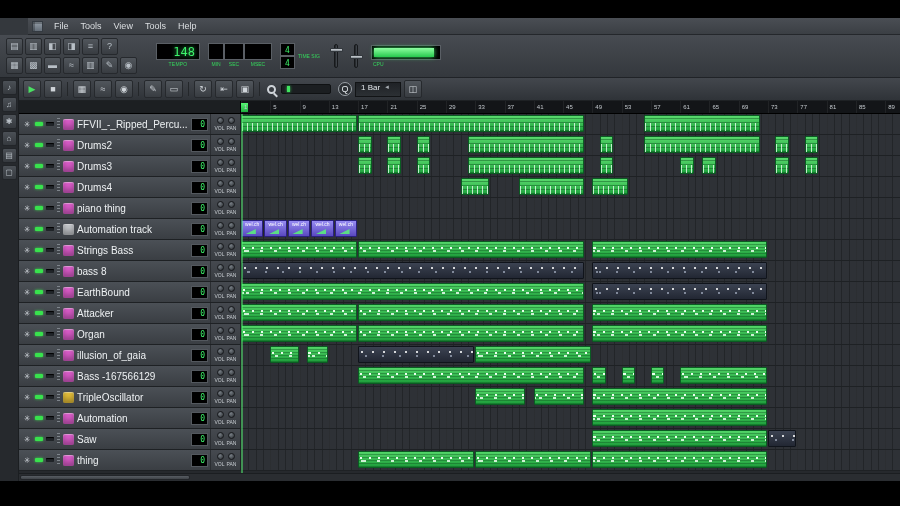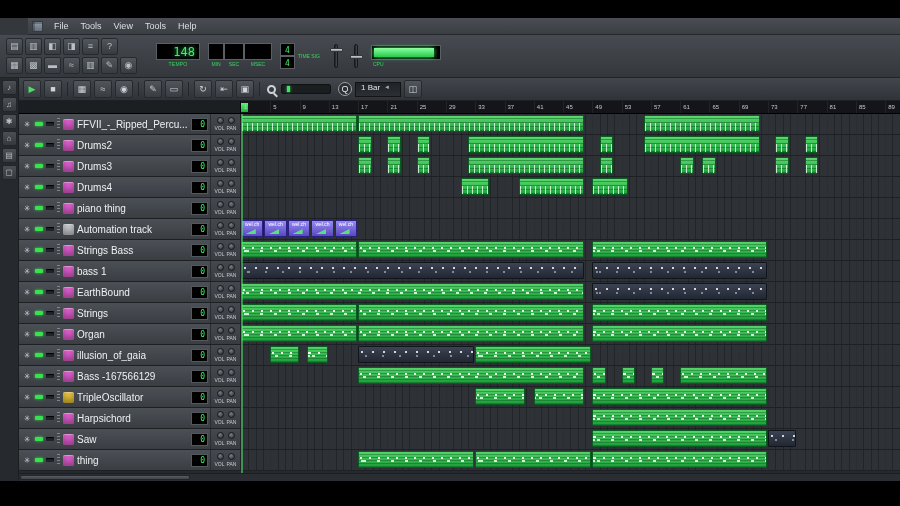--- a/index.html
+++ b/index.html
@@ -543,21 +543,21 @@
                   <div class="seg notes" style="left: 351.4px; width: 174.7px;"></div>
                 </div>
               </div>
               <div class="trow">
                 <div class="thead">
                   <span class="gear">✳</span>
                   <span class="led on"></span>
                   <span class="led off"></span>
                   <span class="grip"></span>
                   <span class="ticon" style="background: rgb(226, 95, 208);"></span>
-                  <span class="tname">bass 1</span>
+                  <span class="tname">bass 8</span>
                   <span class="tlcd">0</span>
                 </div>
                 <div class="vp">
                   <div class="knobs">
                     <span class="knob"></span>
                     <span class="knob"></span>
                   </div>
                   <div class="vplabels">
                     <span>VOL</span>
                     <span>PAN</span>
@@ -593,21 +593,21 @@
                   <div class="seg dark" style="left: 351.4px; width: 174.7px;"></div>
                 </div>
               </div>
               <div class="trow">
                 <div class="thead">
                   <span class="gear">✳</span>
                   <span class="led on"></span>
                   <span class="led off"></span>
                   <span class="grip"></span>
                   <span class="ticon" style="background: rgb(226, 95, 208);"></span>
-                  <span class="tname">Strings</span>
+                  <span class="tname">Attacker</span>
                   <span class="tlcd">0</span>
                 </div>
                 <div class="vp">
                   <div class="knobs">
                     <span class="knob"></span>
                     <span class="knob"></span>
                   </div>
                   <div class="vplabels">
                     <span>VOL</span>
                     <span>PAN</span>
@@ -726,21 +726,21 @@
                   <div class="seg notes" style="left: 351.4px; width: 174.7px;"></div>
                 </div>
               </div>
               <div class="trow">
                 <div class="thead">
                   <span class="gear">✳</span>
                   <span class="led on"></span>
                   <span class="led off"></span>
                   <span class="grip"></span>
                   <span class="ticon" style="background: rgb(226, 95, 208);"></span>
-                  <span class="tname">Harpsichord</span>
+                  <span class="tname">Automation</span>
                   <span class="tlcd">0</span>
                 </div>
                 <div class="vp">
                   <div class="knobs">
                     <span class="knob"></span>
                     <span class="knob"></span>
                   </div>
                   <div class="vplabels">
                     <span>VOL</span>
                     <span>PAN</span>

